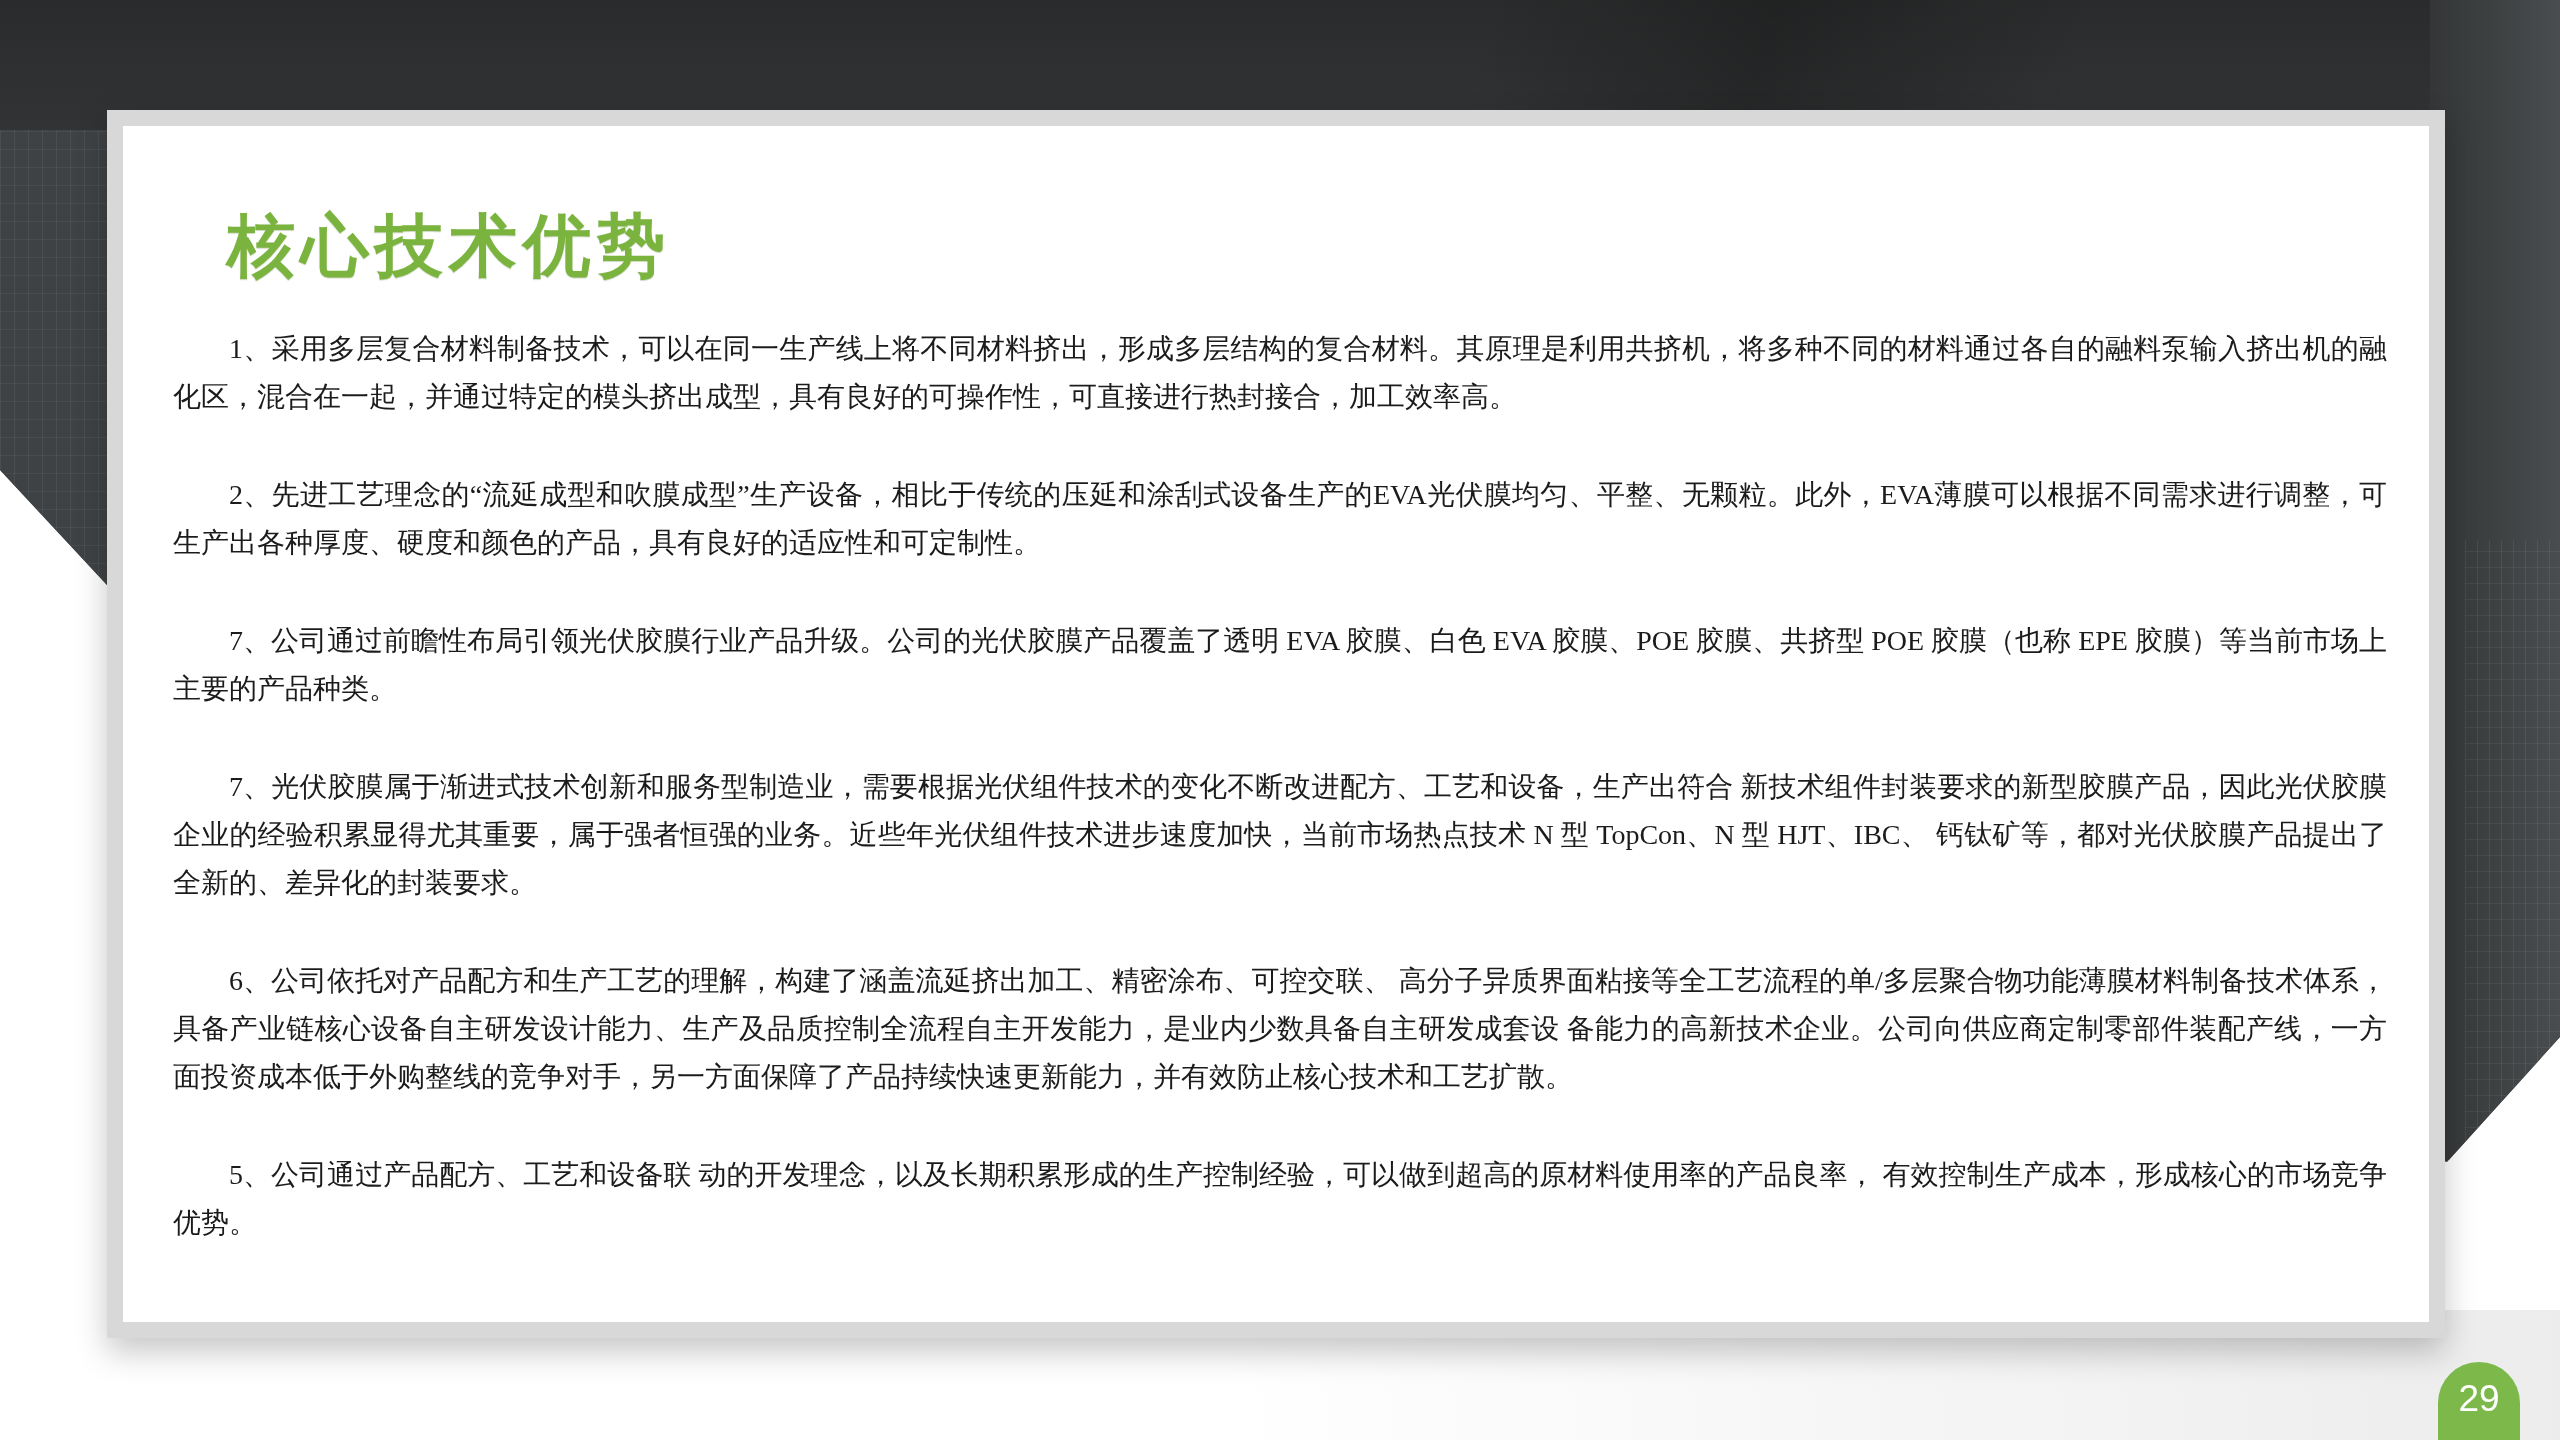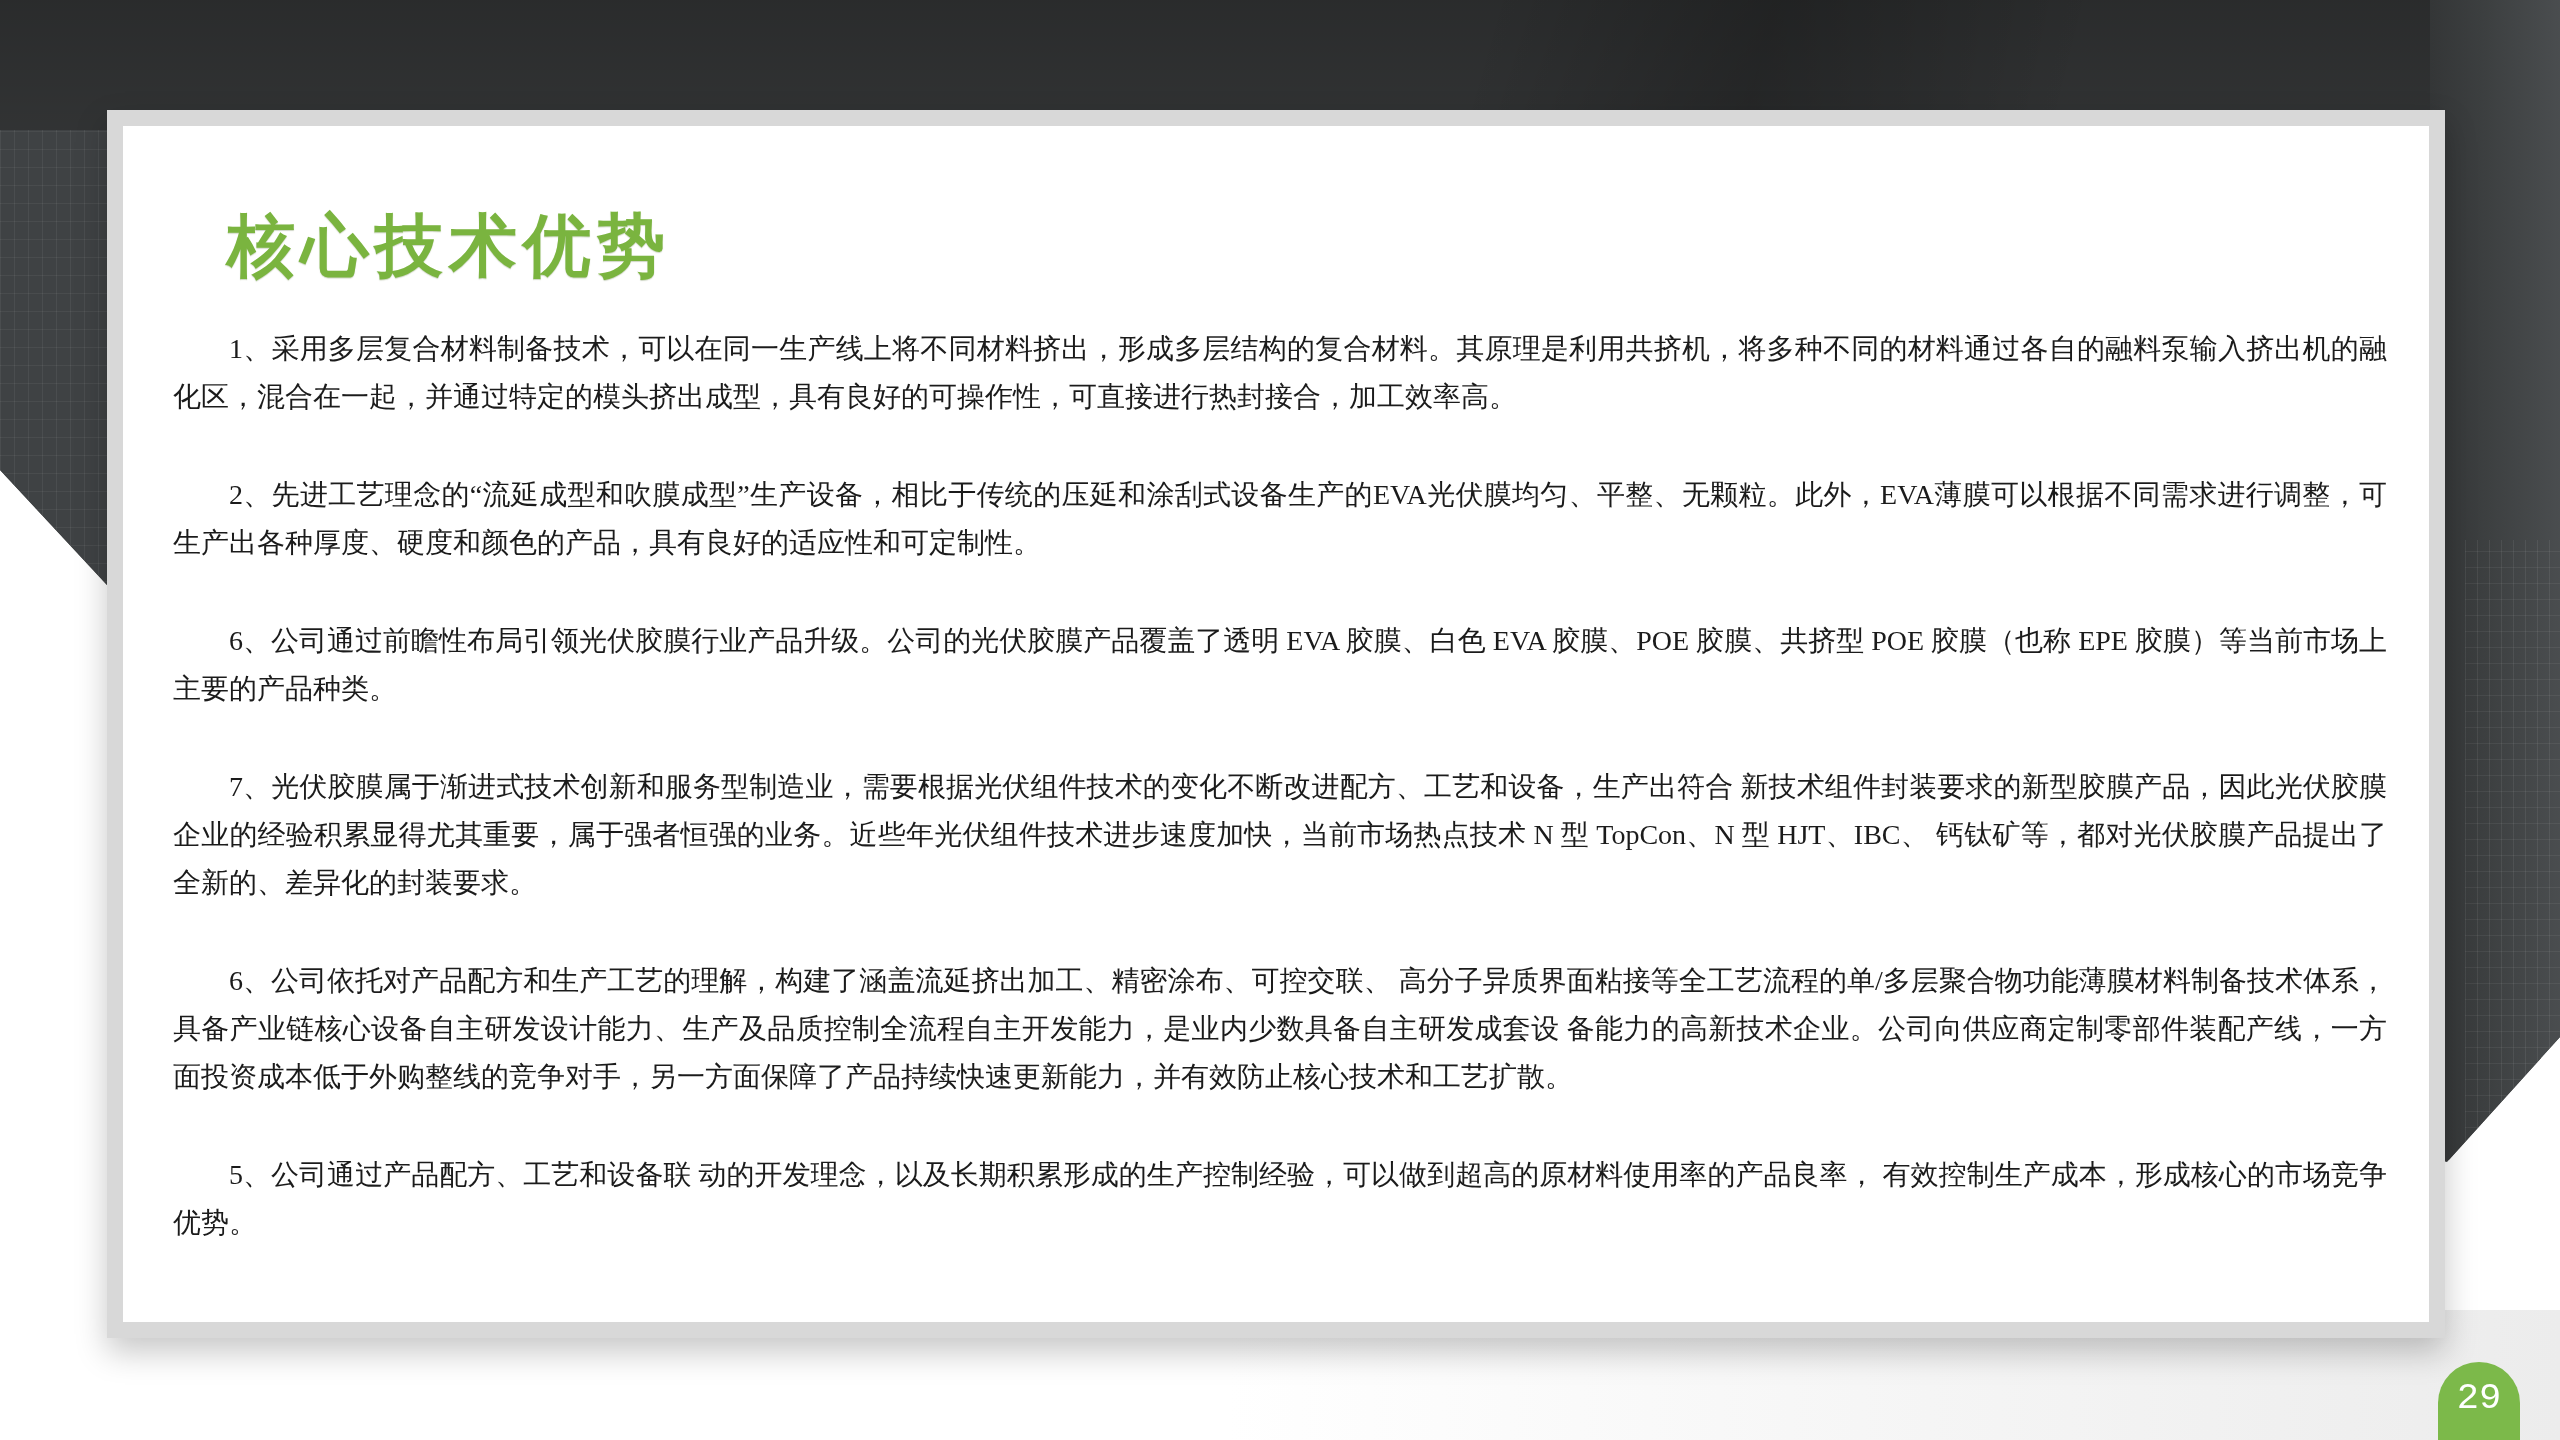--- a/index.html
+++ b/index.html
@@ -77,21 +77,21 @@
 
   
   .page-badge{
     position:absolute;left:2438px;top:1362px;width:82px;height:110px;
     background:#7cb94a;
     border-radius:41px 41px 10px 10px;
     text-align:center;
   }
   .page-badge span{
     display:inline-block;margin-top:18px;
-    font-family:Liberation Mono, monospace;
+    font-family:Liberation Sans, sans-serif;
     font-size:37px;line-height:1;color:#ffffff;
   }
 </style>
 </head>
 <body>
 
 <div class="stage">
 
   <div class="bg-bottom"></div>
 
@@ -102,21 +102,21 @@
     <div class="facade-right"></div>
     <div class="facade-right-grid"></div>
   </div>
 
   <div class="card">
     <div class="card-inner">
       <h1 class="slide-title">核心技术优势</h1>
       <div class="body-text">
         <p>1、采用多层复合材料制备技术，可以在同一生产线上将不同材料挤出，形成多层结构的复合材料。其原理是利用共挤机，将多种不同的材料通过各自的融料泵输入挤出机的融化区，混合在一起，并通过特定的模头挤出成型，具有良好的可操作性，可直接进行热封接合，加工效率高。</p>
         <p>2、先进工艺理念的“流延成型和吹膜成型”生产设备，相比于传统的压延和涂刮式设备生产的EVA光伏膜均匀、平整、无颗粒。此外，EVA薄膜可以根据不同需求进行调整，可生产出各种厚度、硬度和颜色的产品，具有良好的适应性和可定制性。</p>
-        <p>6、公司通过前瞻性布局引领光伏胶膜行业产品升级。公司的光伏胶膜产品覆盖了透明 EVA 胶膜、白色 EVA 胶膜、POE 胶膜、共挤型 POE 胶膜（也称 EPE 胶膜）等当前市场上主要的产品种类。</p>
+        <p>7、公司通过前瞻性布局引领光伏胶膜行业产品升级。公司的光伏胶膜产品覆盖了透明 EVA 胶膜、白色 EVA 胶膜、POE 胶膜、共挤型 POE 胶膜（也称 EPE 胶膜）等当前市场上主要的产品种类。</p>
         <p>7、光伏胶膜属于渐进式技术创新和服务型制造业，需要根据光伏组件技术的变化不断改进配方、工艺和设备，生产出符合 新技术组件封装要求的新型胶膜产品，因此光伏胶膜企业的经验积累显得尤其重要，属于强者恒强的业务。近些年光伏组件技术进步速度加快，当前市场热点技术 N 型 TopCon、N 型 HJT、IBC、 钙钛矿等，都对光伏胶膜产品提出了全新的、差异化的封装要求。</p>
         <p>6、公司依托对产品配方和生产工艺的理解，构建了涵盖流延挤出加工、精密涂布、可控交联、 高分子异质界面粘接等全工艺流程的单/多层聚合物功能薄膜材料制备技术体系，具备产业链核心设备自主研发设计能力、生产及品质控制全流程自主开发能力，是业内少数具备自主研发成套设 备能力的高新技术企业。公司向供应商定制零部件装配产线，一方面投资成本低于外购整线的竞争对手，另一方面保障了产品持续快速更新能力，并有效防止核心技术和工艺扩散。</p>
         <p>5、公司通过产品配方、工艺和设备联 动的开发理念，以及长期积累形成的生产控制经验，可以做到超高的原材料使用率的产品良率， 有效控制生产成本，形成核心的市场竞争优势。</p>
       </div>
     </div>
   </div>
 
   <div class="page-badge">
     <span>29</span>
   </div>

